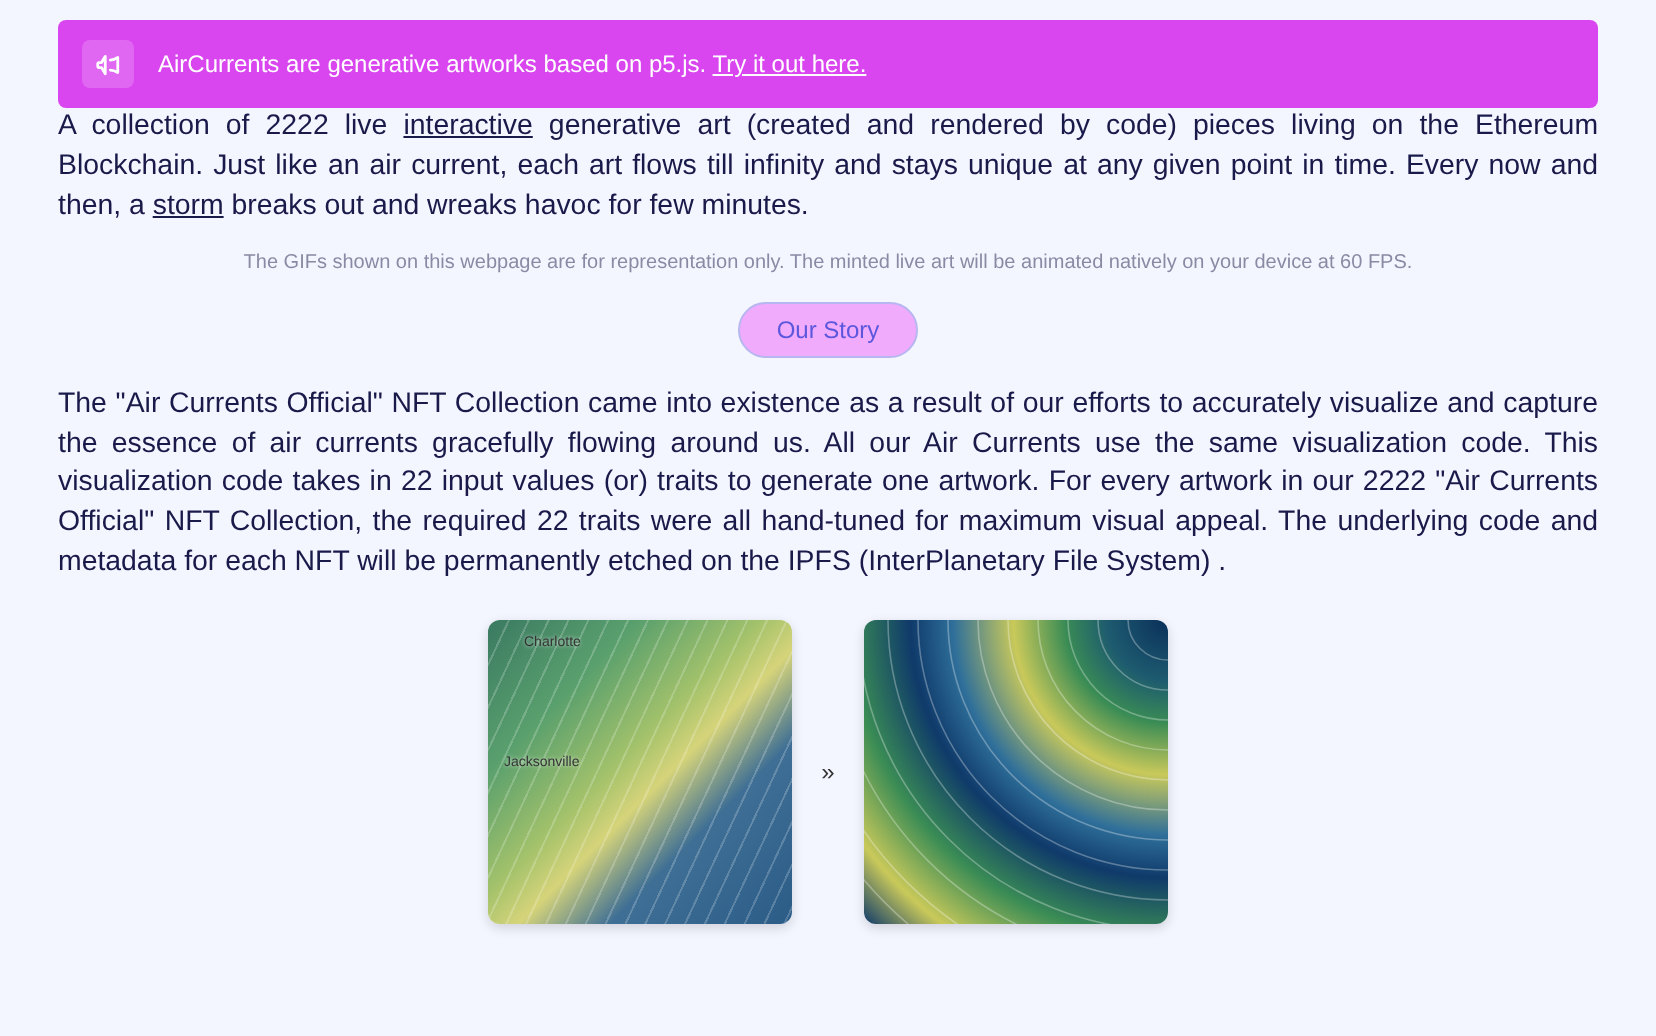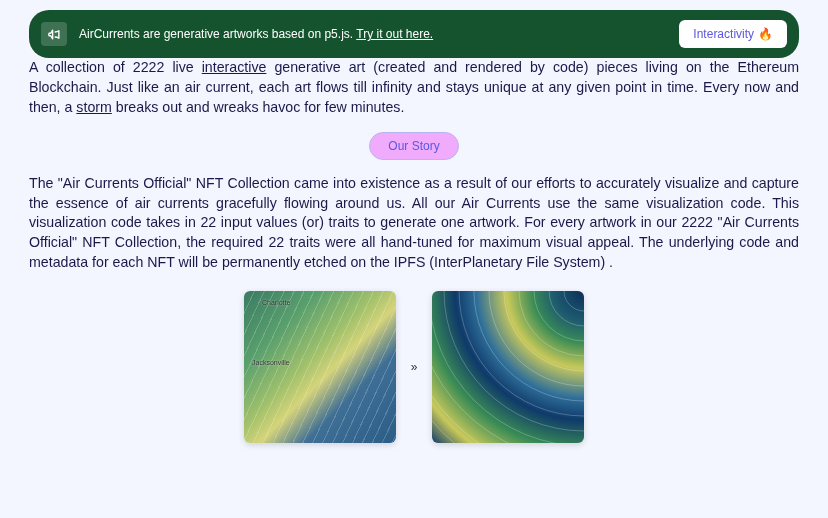--- a/index.html
+++ b/index.html
@@ -4,23 +4,23 @@
 <style>
   * { box-sizing: border-box; margin: 0; padding: 0; }
   body {
     font-family: Arial, Helvetica, sans-serif;
     background: #f4f6ff;
     color: #1a1a4a;
     width: 828px;
     padding-bottom: 20px;
   }
   .banner {
-    background: #14532d;
+    background: #d946ef;
     margin: 10px 29px 0 29px;
-    border-radius: 20px;
+    border-radius: 4px;
     display: flex;
     align-items: center;
     padding: 10px 12px;
     gap: 12px;
   }
   .banner-icon-box {
     width: 26px; height: 24px;
     background: rgba(255,255,255,0.18);
     border-radius: 4px;
     display:flex;align-items:center;justify-content:center;
@@ -121,32 +121,29 @@
 <div class="banner">
   <div class="banner-icon-box">
     <svg width="15" height="15" viewBox="0 0 24 24" fill="none" stroke="#fff" stroke-width="2.2" stroke-linecap="round" stroke-linejoin="round">
       <path d="M3 11v2a1 1 0 0 0 1 1h2l3 5v-14l-3 5H4a1 1 0 0 0-1 1z"></path>
       <path d="M13 8c3 0 6-2 6-2v12s-3-2-6-2"></path>
     </svg>
   </div>
   <div class="banner-text">
     <span>AirCurrents are generative artworks based on p5.js. </span><span class="banner-link">Try it out here.</span>
   </div>
-  <div class="btn">
-    <span>Interactivity</span>
-    <span>🔥</span>
-  </div>
 </div>
 
 <div class="content">
 
   <p class="intro">
     <span>A collection of 2222 live </span><span class="ilink">interactive</span><span> generative art (created and rendered by code) pieces living on the Ethereum Blockchain. Just like an air current, each art flows till infinity and stays unique at any given point in time. Every now and then, a </span><span class="ilink">storm</span><span> breaks out and wreaks havoc for few minutes.</span>
   </p>
 
+  <p class="disclaimer">The GIFs shown on this webpage are for representation only. The minted live art will be animated natively on your device at 60 FPS.</p>
 
   <div class="story-btn-wrap">
     <span class="story-btn">Our Story</span>
   </div>
 
   <p class="story-text">The "Air Currents Official" NFT Collection came into existence as a result of our efforts to accurately visualize and capture the essence of air currents gracefully flowing around us. All our Air Currents use the same visualization code. This visualization code takes in 22 input values (or) traits to generate one artwork. For every artwork in our 2222 "Air Currents Official" NFT Collection, the required 22 traits were all hand-tuned for maximum visual appeal. The underlying code and metadata for each NFT will be permanently etched on the IPFS (InterPlanetary File System) .</p>
 
   <div class="figures">
     <div class="col">
       <div class="tile tile1">

